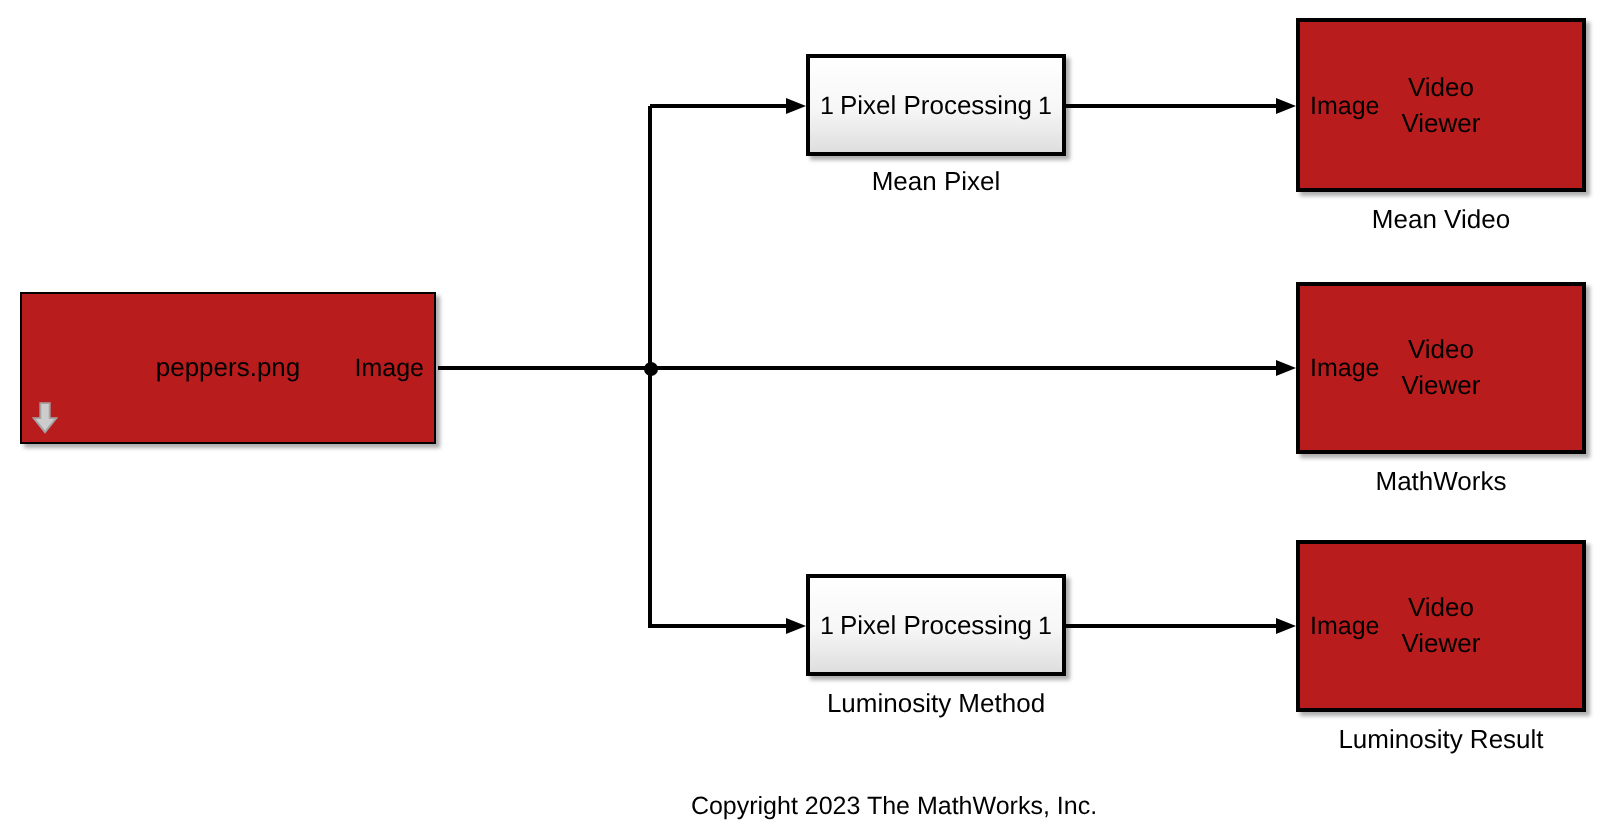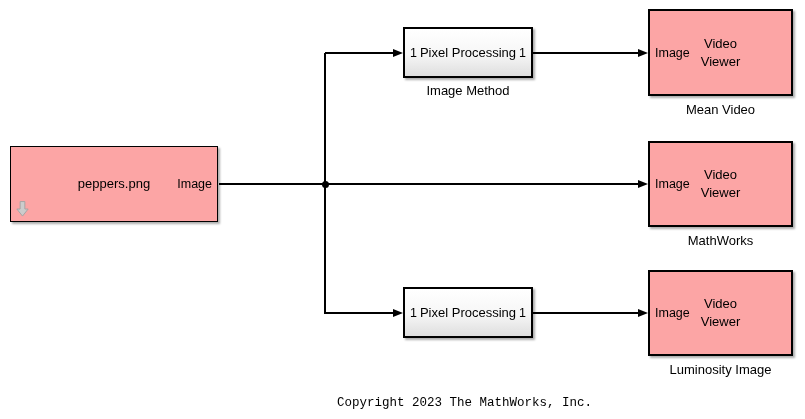--- a/index.html
+++ b/index.html
@@ -6,21 +6,21 @@
   #canvas{
     position:relative;
     width:805px;height:419px;
     background:#ffffff;
     font-family:"Liberation Sans", sans-serif;
     color:#000;
     overflow:hidden;
   }
   .block{
     position:absolute;
-    background:#fca5a5;
+    background:#b91c1c;
     border:1.5px solid #000;
     box-shadow:2px 2px 2px rgba(0,0,0,0.32);
     box-sizing:border-box;
   }
   .viewer{
     border:2px solid #000;
   }
   .subsystem{
     border:2.5px solid #000;
     background:linear-gradient(180deg,#ffffff 0%,#f6f6f6 55%,#dedede 100%);
@@ -49,21 +49,21 @@
     position:absolute;width:0;height:0;
     border-top:4.5px solid transparent;
     border-bottom:4.5px solid transparent;
     border-left:10px solid #000;
   }
   .junction{
     position:absolute;width:7px;height:7px;border-radius:50%;background:#000;
   }
   .src-icon{position:absolute;left:4px;bottom:3px;width:15px;height:17px;}
   .annotation{
-    position:absolute;font-size:12.5px;text-align:center;white-space:nowrap;font-family:Liberation Mono, monospace;
+    position:absolute;font-size:12.5px;text-align:center;white-space:nowrap;
   }
 </style>
 </head>
 <body>
 
 <div id="canvas">
 
   <div class="wire" style="left:219px;top:183.3px;width:420px;height:1.4px;"></div>
   <div class="wire" style="left:324.3px;top:53px;width:1.4px;height:260.5px;"></div>
   <div class="wire" style="left:325px;top:52.3px;width:68px;height:1.4px;"></div>
@@ -85,27 +85,28 @@
     <svg class="src-icon" viewBox="0 0 16 18">
       <path d="M5.5 0.5 H10.5 V8.5 H14 L8 16 L2 8.5 H5.5 Z" fill="#cccccc" stroke="#a3a3a3" stroke-width="1"></path>
     </svg>
   </div>
 
   <div class="block subsystem" style="left:403px;top:27px;width:130px;height:51px;">
     <div class="port-label port-left">1</div>
     <div class="block-name">Pixel Processing</div>
     <div class="port-label port-right">1</div>
   </div>
-  <div class="caption" style="left:403px;top:83px;width:130px;">Image Method</div>
+  <div class="caption" style="left:403px;top:83px;width:130px;">Mean Pixel</div>
 
   <div class="block subsystem" style="left:403px;top:287px;width:130px;height:51px;">
     <div class="port-label port-left">1</div>
     <div class="block-name">Pixel Processing</div>
     <div class="port-label port-right">1</div>
   </div>
+  <div class="caption" style="left:403px;top:344px;width:130px;">Luminosity Method</div>
 
   <div class="block viewer" style="left:648px;top:9px;width:145px;height:87px;">
     <div class="port-label port-left">Image</div>
     <div class="block-name">
       <span>
         <span style="display:block;">Video</span>
         <span style="display:block;">Viewer</span>
       </span>
     </div>
   </div>
@@ -124,17 +125,17 @@
 
   <div class="block viewer" style="left:648px;top:270px;width:145px;height:86px;">
     <div class="port-label port-left">Image</div>
     <div class="block-name">
       <span>
         <span style="display:block;">Video</span>
         <span style="display:block;">Viewer</span>
       </span>
     </div>
   </div>
-  <div class="caption" style="left:648px;top:362px;width:145px;">Luminosity Image</div>
+  <div class="caption" style="left:648px;top:362px;width:145px;">Luminosity Result</div>
 
   <div class="annotation" style="left:337px;top:396px;width:220px;">Copyright 2023 The MathWorks, Inc.</div>
 
 </div>
 
 </body></html>

